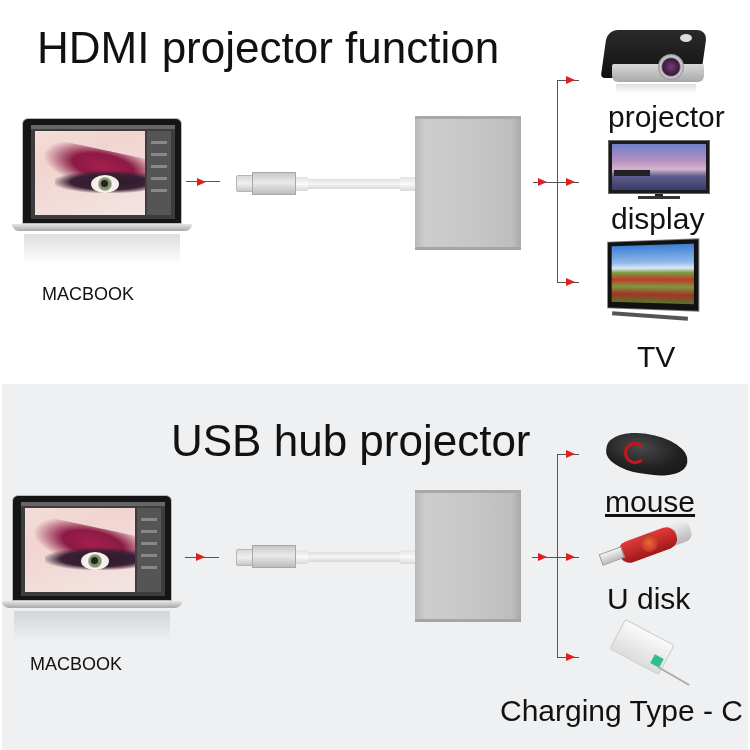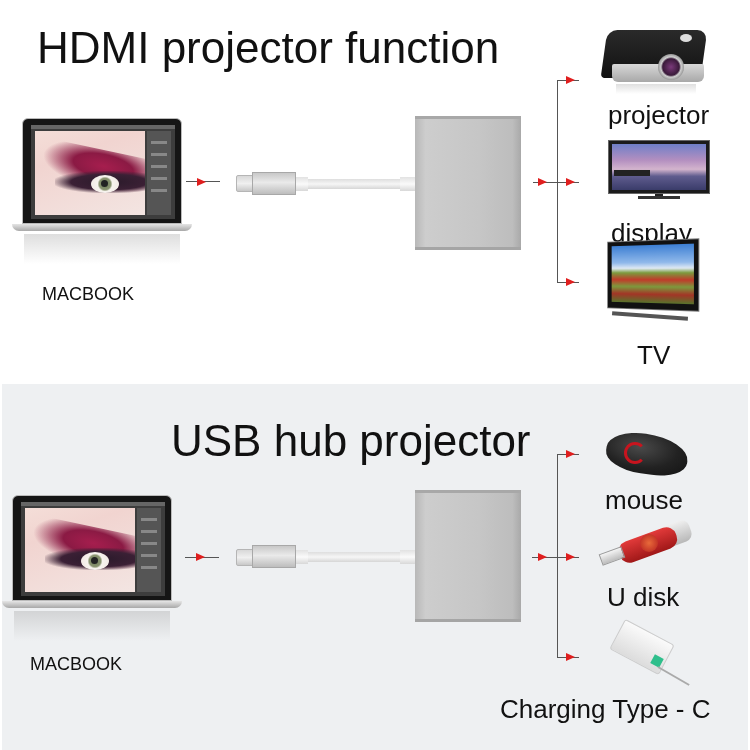--- a/index.html
+++ b/index.html
@@ -1,20 +1,20 @@
 <!DOCTYPE html>
 <html><head>
 <meta charset="utf-8">
 <style>
   html,body{margin:0;padding:0;}
   body{width:750px;height:750px;position:relative;background:#ffffff;overflow:hidden;font-family:"Liberation Sans",sans-serif;color:#111;}
   .abs{position:absolute;}
   .panel-bottom{left:2px;top:384px;width:746px;height:366px;background:#eef0f2;}
   .title{font-size:44px;line-height:1;white-space:nowrap;color:#111;}
-  .label{font-size:26px;line-height:1;white-space:nowrap;color:#111;}
+  .label{font-size:30px;line-height:1;white-space:nowrap;color:#111;}
   .mac-label{font-size:18px;line-height:1;color:#111;}
   .line{background:#555;}
   .arrow{width:0;height:0;border-top:4px solid transparent;border-bottom:4px solid transparent;border-left:9px solid #e01e1e;}
   
   .laptop .lid{position:absolute;left:10px;top:0;width:160px;height:106px;background:#151515;border-radius:6px 6px 0 0;border:1px solid #bbb;box-sizing:border-box;}
   .laptop .screen{position:absolute;left:8px;top:6px;width:144px;height:94px;background:#3d3d3d;}
   .laptop .photo{position:absolute;left:4px;top:6px;width:110px;height:84px;background:linear-gradient(160deg,#f4ded8 0%,#f1d4d0 30%,#f3e5e2 100%);overflow:hidden;}
   .laptop .shadow{position:absolute;left:6px;top:18px;width:112px;height:40px;background:radial-gradient(ellipse at 55% 40%,#a61e4e 0%,#8b1a44 35%,rgba(120,20,60,0) 70%);transform:rotate(12deg);}
   .laptop .liner{position:absolute;left:20px;top:40px;width:90px;height:22px;background:radial-gradient(ellipse at 60% 50%,#2a1a2a 0%,#3b2035 50%,rgba(40,20,40,0) 75%);}
   .laptop .eye{position:absolute;left:56px;top:44px;width:28px;height:18px;background:radial-gradient(circle at 50% 50%,#6c7c58 0%,#8a9470 35%,#f7f3ee 45%,#f1e7e3 100%);border-radius:50%;}
@@ -114,21 +114,21 @@
 <div class="abs label" style="left:608px;top:102px;">projector</div>
 
 <div class="abs monitor" style="left:608px;top:140px;width:102px;height:62px;">
   <div class="frame">
       <div class="img"></div>
     </div>
     <div class="pier"></div>
     <div class="neck"></div>
     <div class="stand"></div>
 </div>
-<div class="abs label" style="left:611px;top:220px;">display</div>
+<div class="abs label" style="left:611px;top:204px;">display</div>
 
 <div class="abs tv" style="left:604px;top:240px;width:94px;height:84px;">
   <div class="frame">
       <div class="img"></div>
     </div>
     <div class="stand"></div>
 </div>
 <div class="abs label" style="left:637px;top:342px;">TV</div>
 
 <div class="abs panel-bottom"></div>
@@ -176,21 +176,21 @@
 <div class="abs arrow" style="left:566px;top:450px;"></div>
 <div class="abs line" style="left:557px;top:557px;width:22px;height:1px;"></div>
 <div class="abs arrow" style="left:566px;top:553px;"></div>
 <div class="abs line" style="left:557px;top:657px;width:22px;height:1px;"></div>
 <div class="abs arrow" style="left:566px;top:653px;"></div>
 
 <div class="abs mouse" style="left:602px;top:428px;width:90px;height:52px;">
   <div class="shell"></div>
     <div class="red"></div>
 </div>
-<div class="abs label" style="left:605px;top:487px;">mouse</div>
+<div class="abs label" style="left:605px;top:487px;text-decoration:underline;">mouse</div>
 
 <div class="abs udisk" style="left:600px;top:520px;width:100px;height:50px;">
   <div class="case"></div>
     <div class="red"></div>
     <div class="dot"></div>
     <div class="plug"></div>
 </div>
 <div class="abs label" style="left:607px;top:584px;">U disk</div>
 
 <div class="abs charger" style="left:610px;top:626px;width:90px;height:60px;">

